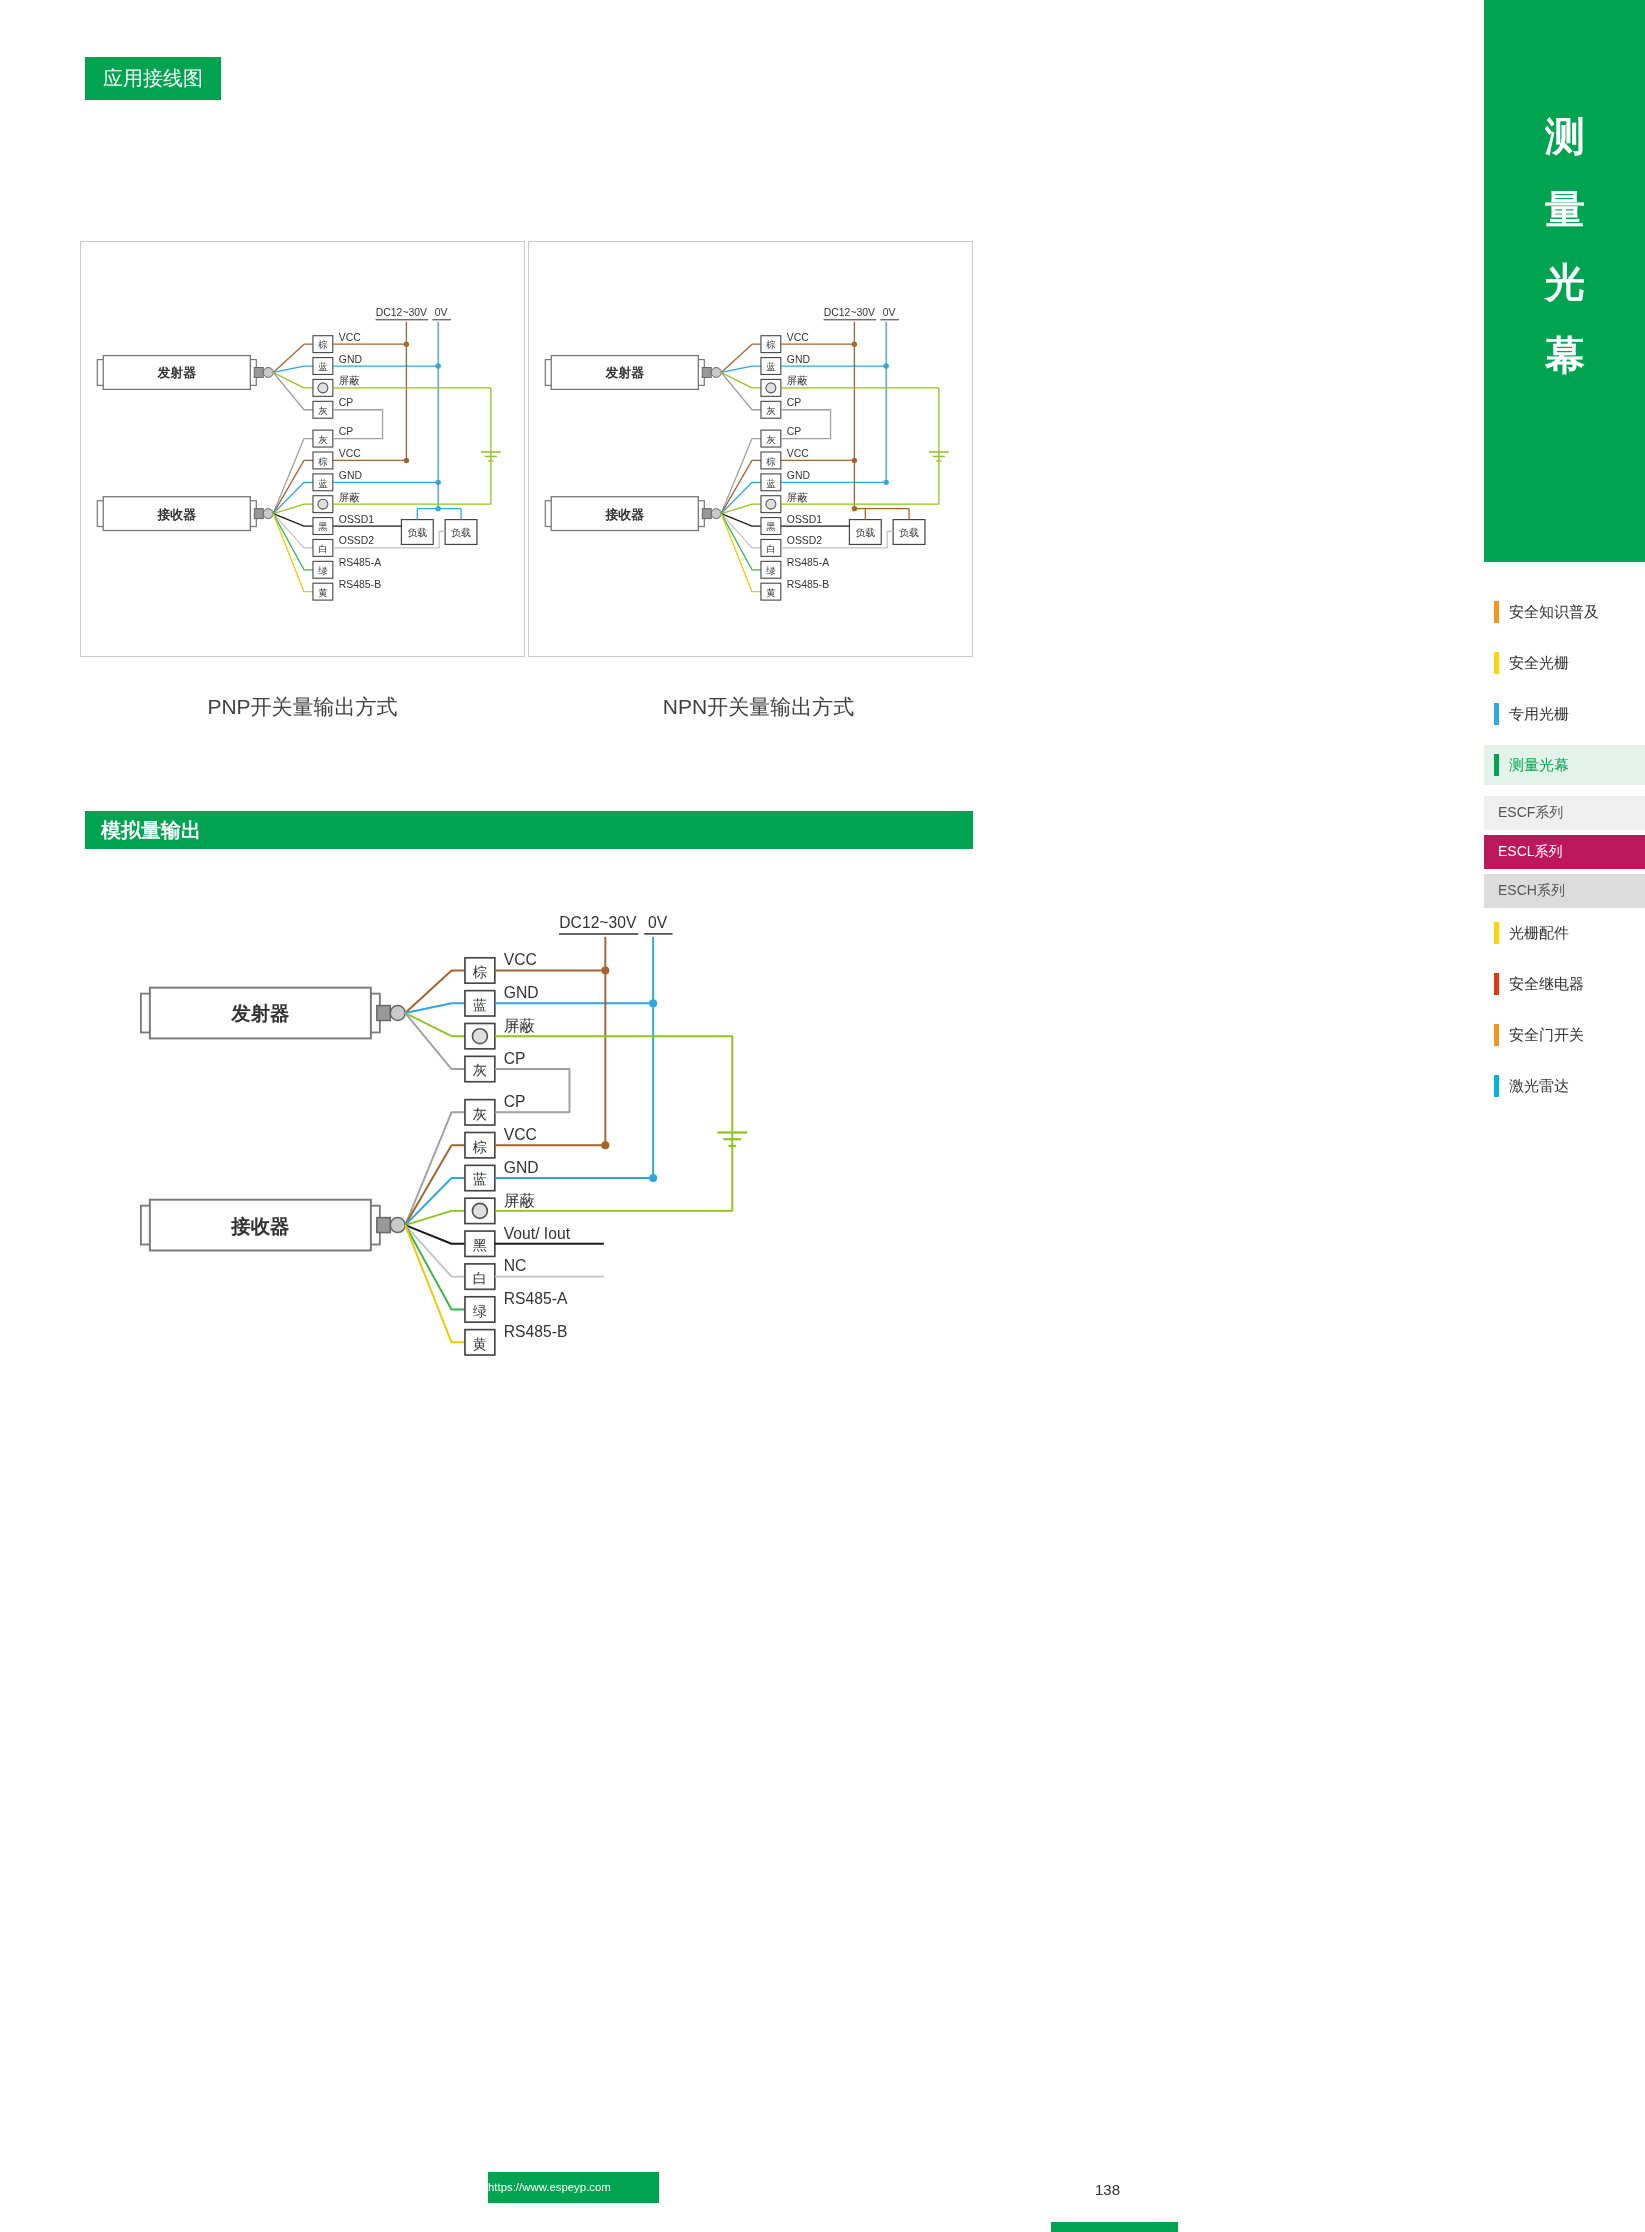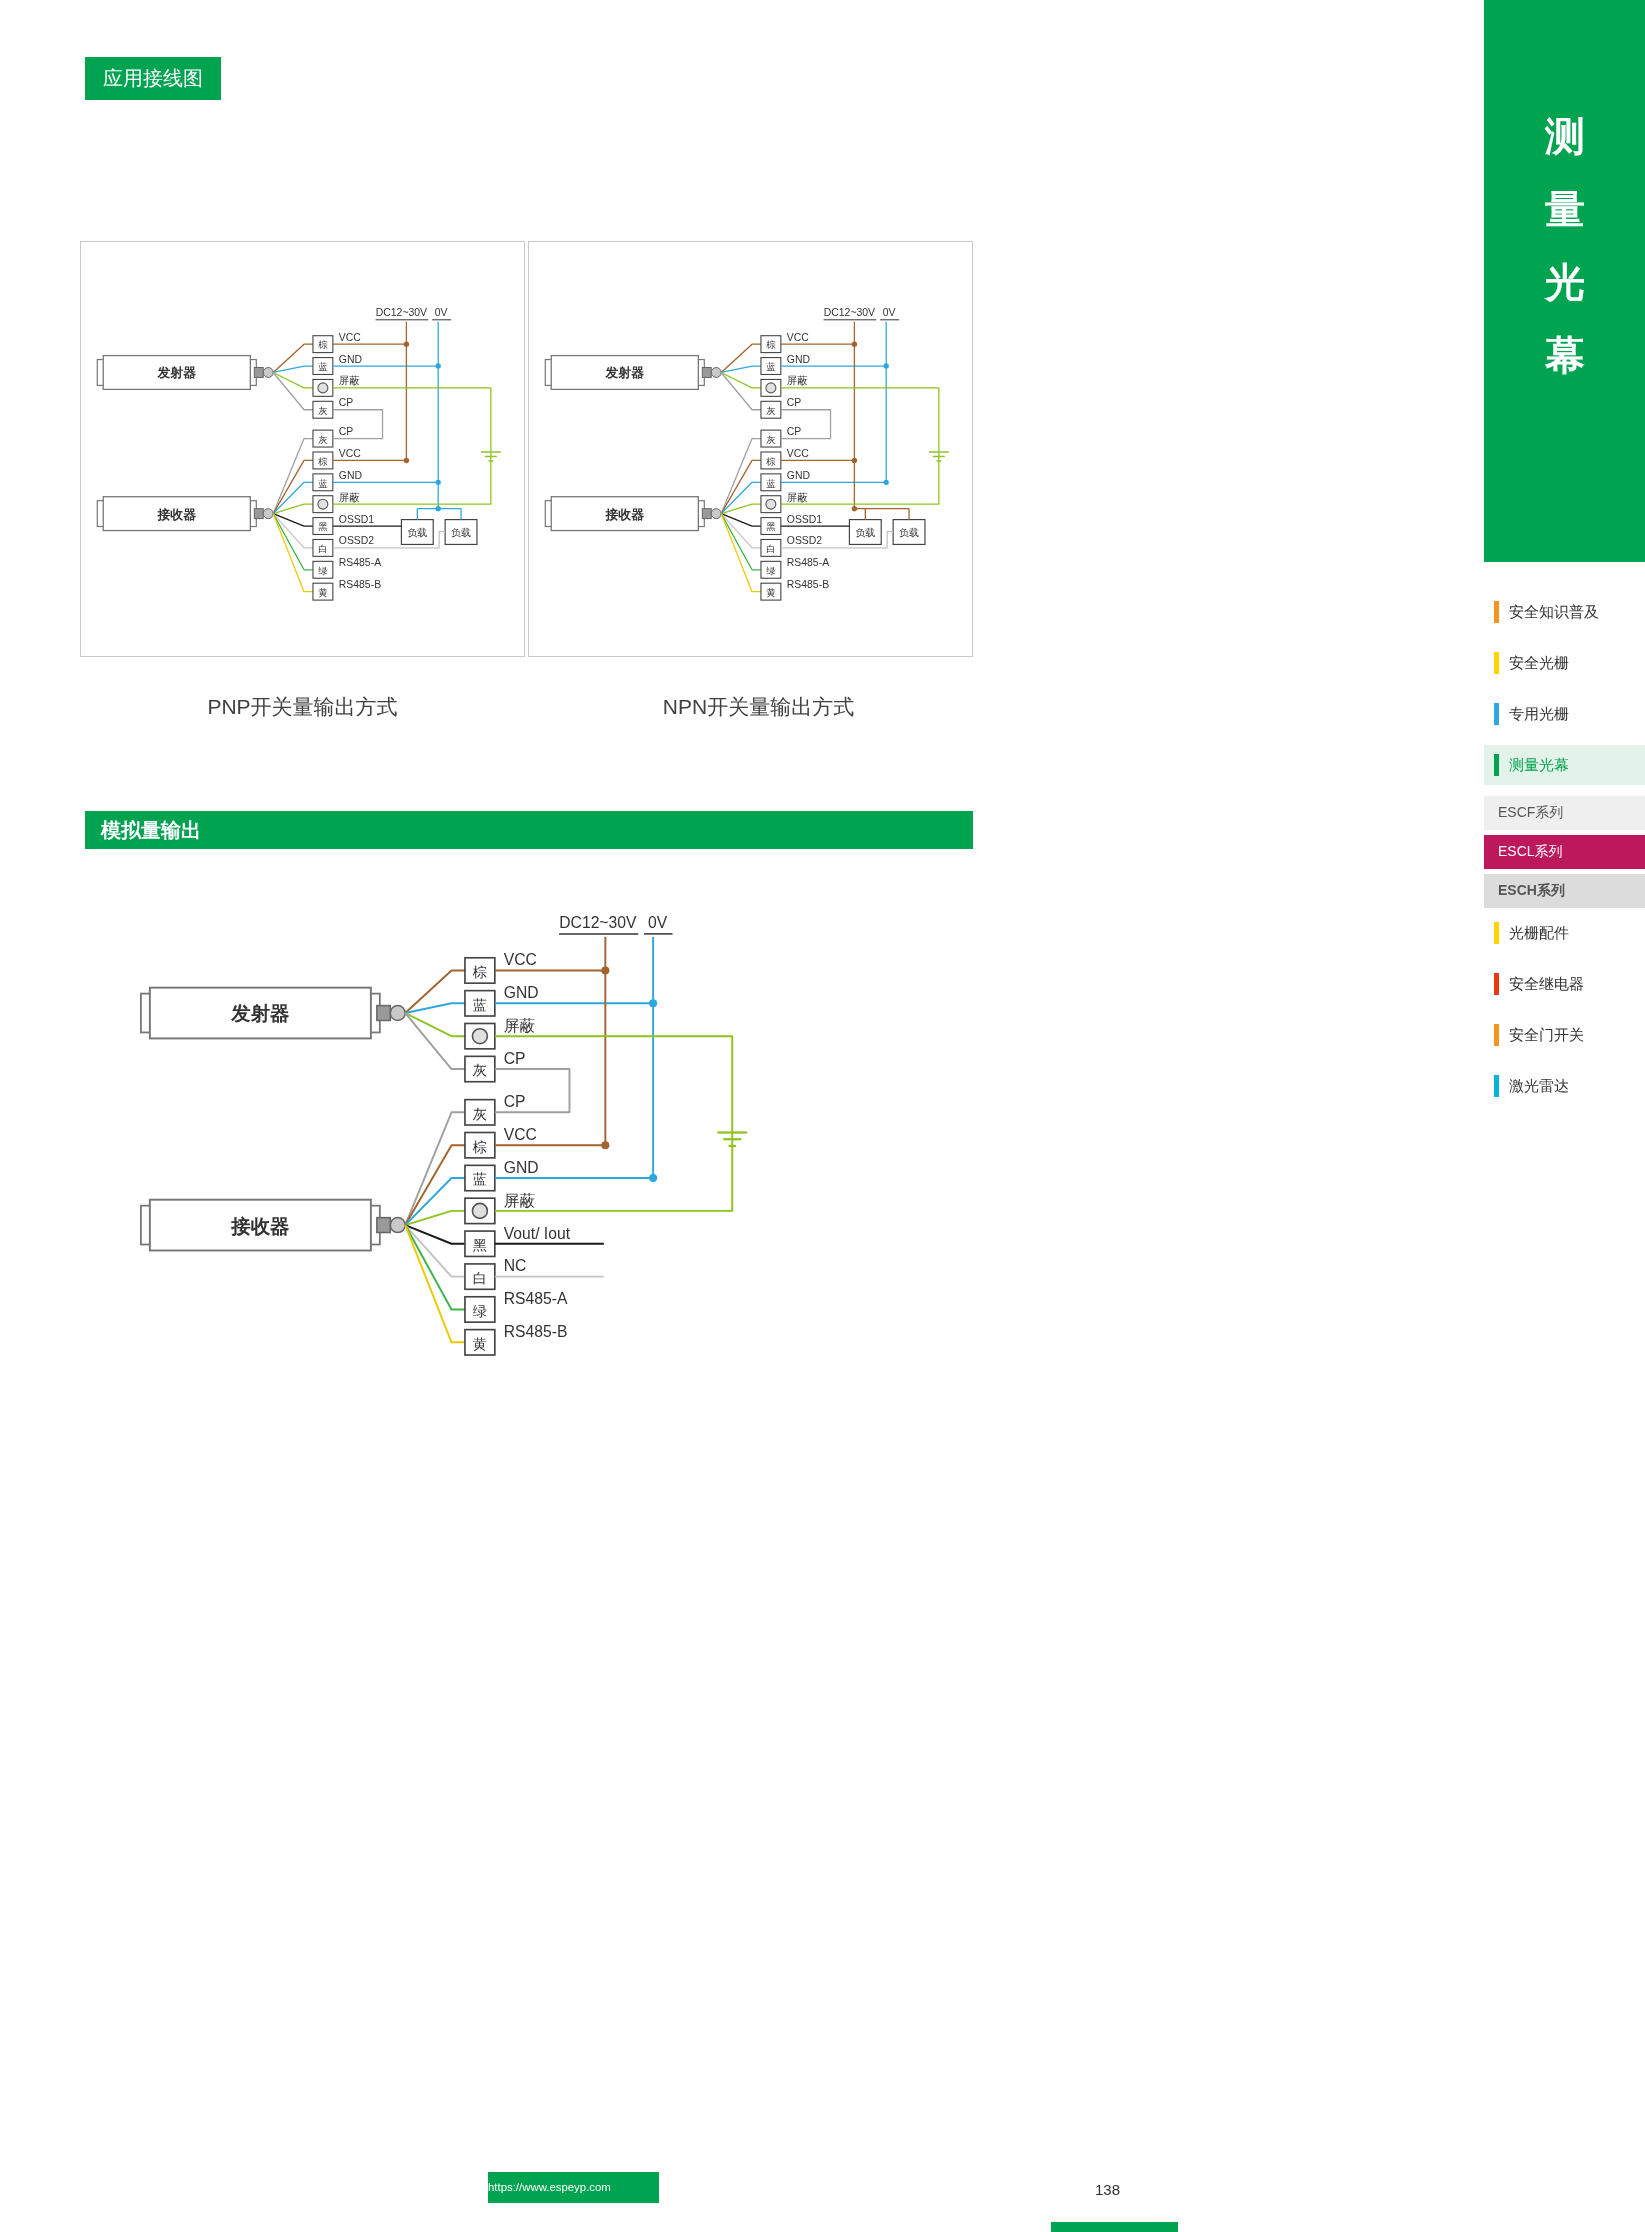--- a/index.html
+++ b/index.html
@@ -351,21 +351,21 @@
         <div class="menu-item bar active">
           <span class="colorbar" style="background: rgb(0, 163, 80);"></span>
           <span>测量光幕</span>
         </div>
         <div class="menu-item sub" style="background: rgb(239, 239, 239); color: rgb(85, 85, 85);">
           <span>ESCF系列</span>
         </div>
         <div class="menu-item sub" style="background: #be185d; color: rgb(255, 255, 255);">
           <span>ESCL系列</span>
         </div>
-        <div class="menu-item sub" style="background: rgb(220, 220, 220); color: rgb(85, 85, 85); font-weight: bold;">
+        <div class="menu-item sub" style="background: rgb(220, 220, 220); color: rgb(85, 85, 85);">
           <span>ESCH系列</span>
         </div>
         <div class="menu-item bar">
           <span class="colorbar" style="background: rgb(255, 212, 0);"></span>
           <span>光栅配件</span>
         </div>
         <div class="menu-item bar">
           <span class="colorbar" style="background: rgb(232, 56, 13);"></span>
           <span>安全继电器</span>
         </div>

